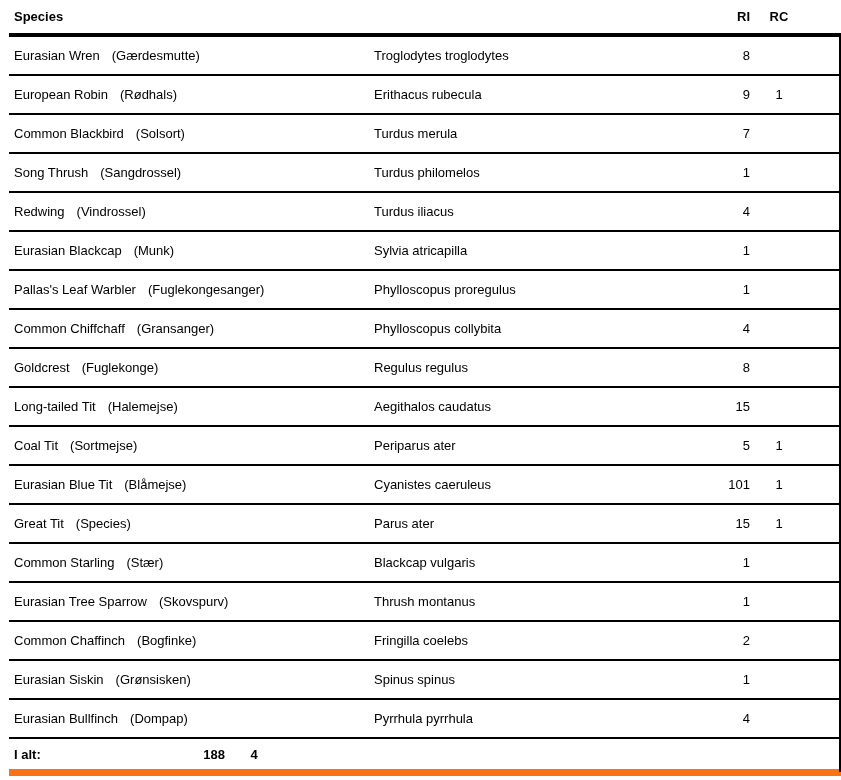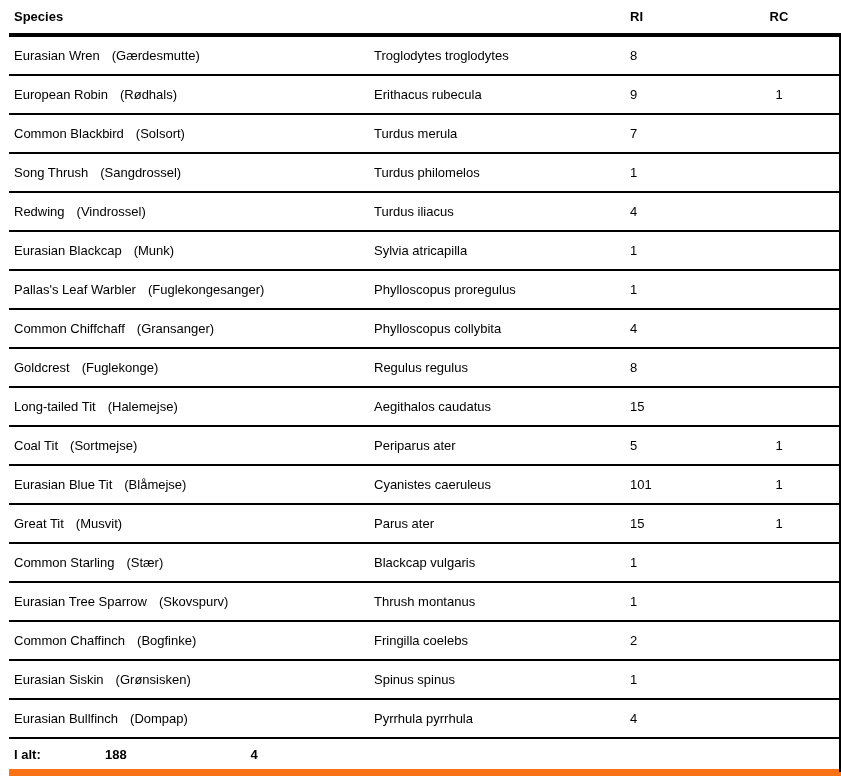--- a/index.html
+++ b/index.html
@@ -33,21 +33,21 @@
     border-bottom: 2px solid #000;
   }
   .trow.total {
     height: 30px;
     border-bottom: 7px solid #f97316;
     font-weight: bold;
   }
   .c-species { width: 365px; padding-left: 5px; box-sizing: border-box; white-space: nowrap; }
   .c-species-head { width: 621px; padding-left: 5px; box-sizing: border-box; }
   .c-sci { width: 256px; white-space: nowrap; }
-  .c-ri { width: 120px; text-align: left; }
+  .c-ri { width: 120px; text-align: right; }
   .c-rc { width: 58px; text-align: center; }
   .danish { margin-left: 12px; }
   .total-label { width: 96px; padding-left: 5px; box-sizing: border-box; }
   .total-count { width: 525px; box-sizing: border-box; }
   .right-border {
     position: absolute;
     right: 0;
     top: 33px;
     width: 2px;
     height: 739px;
@@ -158,21 +158,21 @@
         <div class="trow">
     <span class="c-species">
       <span>Eurasian Blue Tit</span><span class="danish">(Blåmejse)</span>
     </span>
     <span class="c-sci">Cyanistes caeruleus</span>
     <span class="c-ri">101</span>
     <span class="c-rc">1</span>
   </div>
         <div class="trow">
     <span class="c-species">
-      <span>Great Tit</span><span class="danish">(Musvit)</span>
+      <span>Great Tit</span><span class="danish">(Species)</span>
     </span>
     <span class="c-sci">Parus ater</span>
     <span class="c-ri">15</span>
     <span class="c-rc">1</span>
   </div>
         <div class="trow">
     <span class="c-species">
       <span>Common Starling</span><span class="danish">(Stær)</span>
     </span>
     <span class="c-sci">Blackcap vulgaris</span>

